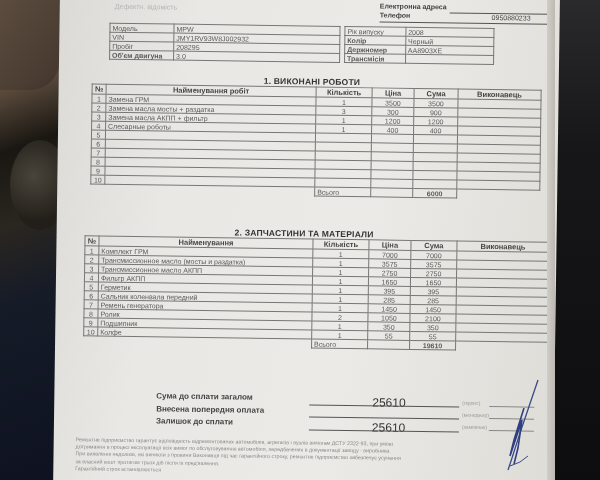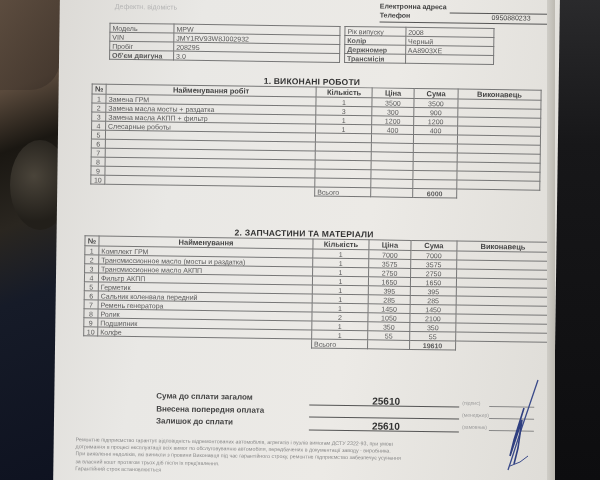--- a/index.html
+++ b/index.html
@@ -38,21 +38,21 @@
     background: linear-gradient(90deg, #cfcdc7, #bdbab2);
   }
   .grid { position: absolute; border-collapse: collapse; font-size: 7px; color: #5a5a5a; }
   .grid td, .grid th { border: 0.8px solid #777; padding: 0 2px; height: 9px; white-space: nowrap; font-weight: normal; }
   .grid th { font-weight: bold; color: #444; font-size: 7.5px; text-align: center; }
   .center { text-align: center; }
   .section-title { position: absolute; font-size: 8.5px; font-weight: bold; color: #333; letter-spacing: .2px; }
   .faded { position: absolute; font-size: 7px; color: #b5b5b5; }
   .top-row { position: absolute; font-size: 7px; color: #444; }
   .sumline { position: absolute; font-size: 8px; color: #444; font-weight: bold; }
-  .sumval { position: absolute; font-size: 10px; color: #333; font-weight: bold; }
+  .sumval { position: absolute; font-size: 12px; color: #333; font-weight: normal; }
   .uline { position: absolute; height: 1px; background: #555; }
   .sign-label { position: absolute; font-size: 5px; color: #999; }
   .footer { position: absolute; left: 84px; top: 436px; width: 450px; font-size: 5.3px; color: #888; line-height: 7.2px; }
   .signature { position: absolute; left: 490px; top: 378px; width: 60px; height: 95px; }
 </style>
 </head>
 <body>
 
 <div class="bg-left"></div>
 <div class="bg-wood"></div>

